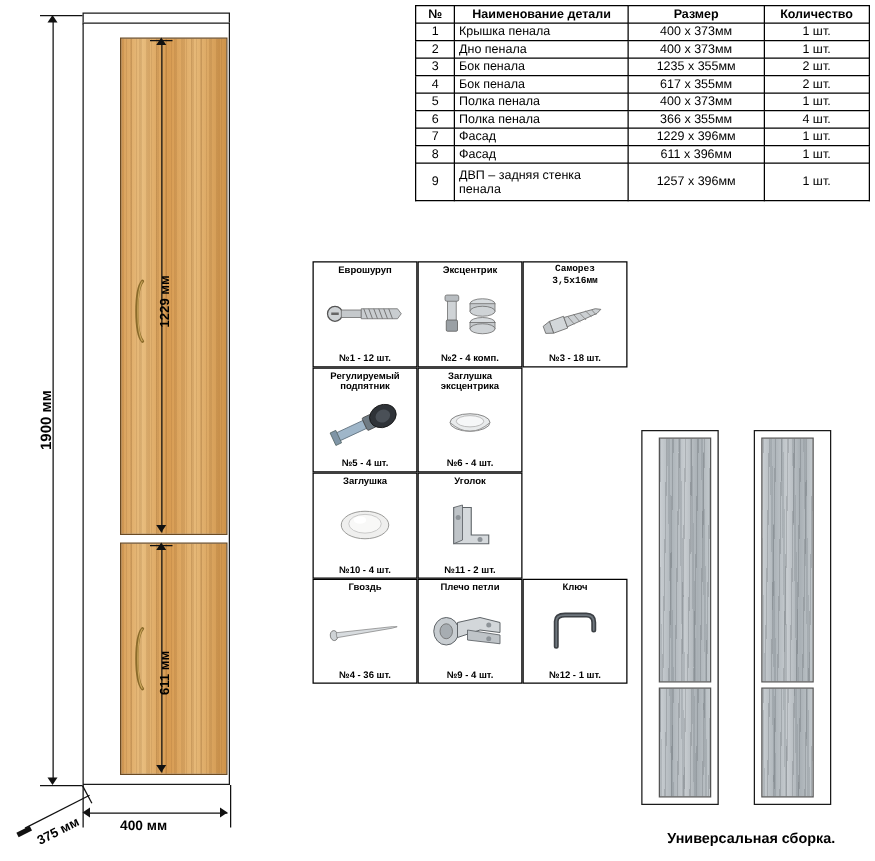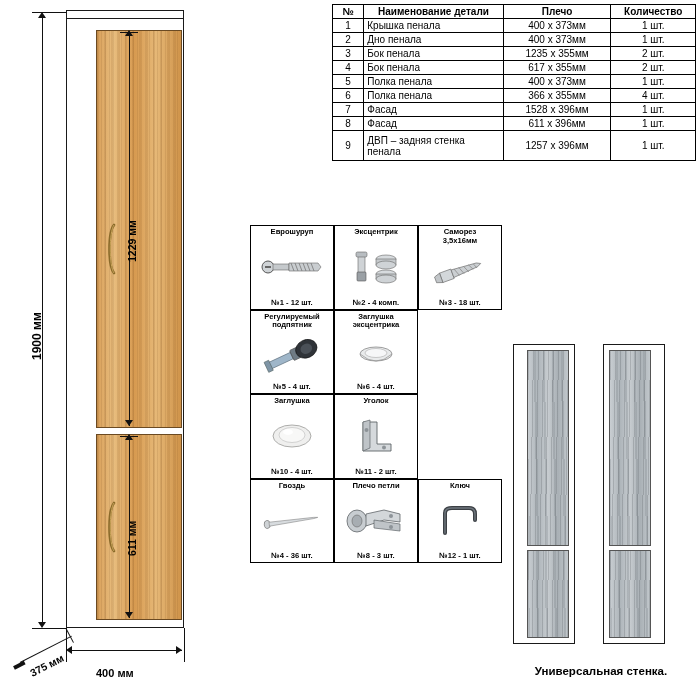--- a/index.html
+++ b/index.html
@@ -50,21 +50,21 @@
   #parts-table{left:332px;top:4px;width:364px;}
   table.parts{border-collapse:collapse;width:364px;font-size:10px;}
   table.parts th,table.parts td{border:1px solid #000;padding:1px 3px;vertical-align:middle;}
   table.parts th{font-weight:bold;text-align:center;font-size:10px;}
   .c-num{width:26px;text-align:center;}
   .c-name{width:140px;text-align:left;}
   .c-size{width:110px;text-align:center;}
   .c-qty{width:80px;text-align:center;}
 
   
-  #hardware-grid{left:250px;top:225px;width:252px;}
+  #hardware-grid{left:250px;top:209px;width:252px;}
   .hw-row{display:flex;}
   .hw-cell{width:84px;height:84.5px;border:1px solid #000;box-sizing:border-box;display:flex;flex-direction:column;align-items:center;justify-content:space-between;padding:2px 1px;}
   .hw-cell.empty{border:none;}
   .hw-title{font-size:7.6px;font-weight:bold;text-align:center;line-height:1.15;}
   .hw-art{flex:1;display:flex;align-items:center;justify-content:center;width:100%;}
   .hw-code{font-size:7.6px;font-weight:bold;text-align:center;}
 
   
   #right-cabinets{left:505px;top:332px;width:190px;height:330px;}
   .rc{position:absolute;background:#ffffff;border:1.4px solid #1a1a1a;box-sizing:border-box;}
@@ -116,35 +116,35 @@
   <div class="arrow-up" style="left:125px;top:434px;"></div>
   <div class="arrow-dn" style="left:125px;top:612px;"></div>
   <div class="tick" style="left:120px;top:436px;width:18px;"></div>
   <div class="dimlabel-v" style="left:126px;top:556px;">611 мм</div>
 
   <div class="tickv" style="left:66px;top:628px;height:34px;"></div>
   <div class="tickv" style="left:184px;top:628px;height:34px;"></div>
   <div class="hline" style="left:68px;top:650px;width:114px;"></div>
   <div class="arrow-l" style="left:66px;top:646px;"></div>
   <div class="arrow-r" style="left:176px;top:646px;"></div>
-  <div class="dimlabel-h" style="left:96px;top:655px;margin-top:12px;">400 мм</div>
+  <div class="dimlabel-h" style="left:96px;top:655px;">400 мм</div>
 
   <div class="diag" style="left:20px;top:662px;width:58px;transform:rotate(-27deg);"></div>
   <div class="diag" style="left:14px;top:666px;width:12px;transform:rotate(-27deg);border-top-width:4px;"></div>
   <div class="dimlabel-v" style="left:28px;top:668px;transform:rotate(-27deg);font-size:10.5px;">375 мм</div>
   <div class="diag" style="left:66px;top:628px;width:16px;transform:rotate(62deg);"></div>
 </div>
 
 <div class="abs" id="parts-table">
   <table class="parts">
     <thead>
       <tr>
         <th class="c-num">№</th>
         <th class="c-name">Наименование детали</th>
-        <th class="c-size">Плечо</th>
+        <th class="c-size">Размер</th>
         <th class="c-qty">Количество</th>
       </tr>
     </thead>
     <tbody>
       <tr>
           <td class="c-num">1</td>
           <td class="c-name">Крышка пенала</td>
           <td class="c-size">400 x 373мм</td>
           <td class="c-qty">1 шт.</td>
         </tr>
@@ -174,21 +174,21 @@
         </tr>
       <tr>
           <td class="c-num">6</td>
           <td class="c-name">Полка пенала</td>
           <td class="c-size">366 x 355мм</td>
           <td class="c-qty">4 шт.</td>
         </tr>
       <tr>
           <td class="c-num">7</td>
           <td class="c-name">Фасад</td>
-          <td class="c-size">1528 x 396мм</td>
+          <td class="c-size">1229 x 396мм</td>
           <td class="c-qty">1 шт.</td>
         </tr>
       <tr>
           <td class="c-num">8</td>
           <td class="c-name">Фасад</td>
           <td class="c-size">611 x 396мм</td>
           <td class="c-qty">1 шт.</td>
         </tr>
       <tr style="height:30px;">
           <td class="c-num">9</td>
@@ -236,21 +236,21 @@
           <ellipse cx="40" cy="15" rx="10" ry="4" fill="#cfd3d6" stroke="#666" stroke-width=".6"></ellipse>
           <ellipse cx="40" cy="24" rx="10" ry="4" fill="#d7dbde" stroke="#666" stroke-width=".6"></ellipse>
           <rect x="30" y="24" width="20" height="5" fill="#c6cacd" stroke="#666" stroke-width=".6"></rect>
           <ellipse cx="40" cy="29" rx="10" ry="4" fill="#cfd3d6" stroke="#666" stroke-width=".6"></ellipse>
         </svg>
       </div>
       <div class="hw-code">№2 - 4 комп.</div>
     </div>
 
     <div class="hw-cell">
-      <div class="hw-title" style="white-space:pre-line;">Саморез
+      <div class="hw-title" style="white-space:pre-line;font-family:Liberation Mono, monospace;">Саморез
 3,5х16мм</div>
       <div class="hw-art">
         <svg width="56" height="34" viewBox="0 0 56 34">
           <g transform="rotate(-20 28 17)">
             <path d="M8 12 L20 12 L20 22 L8 22 Z" fill="#d3d7da" stroke="#666" stroke-width=".6"></path>
             <path d="M8 12 L2 14 L2 20 L8 22 Z" fill="#c2c6c9" stroke="#666" stroke-width=".6"></path>
             <path d="M20 13 L46 15 L50 17 L46 19 L20 21 Z" fill="#cbcfd2" stroke="#666" stroke-width=".6"></path>
             <g stroke="#888" stroke-width=".7">
               <path d="M23 13 L26 21"></path>
                 <path d="M28 13 L31 21"></path>
@@ -345,21 +345,21 @@
       <div class="hw-art">
         <svg width="64" height="38" viewBox="0 0 64 38">
           <ellipse cx="13" cy="19" rx="10" ry="11" fill="#c8cdd1" stroke="#5f6468" stroke-width=".8"></ellipse>
           <ellipse cx="13" cy="19" rx="5" ry="6" fill="#a7adb2" stroke="#666" stroke-width=".6"></ellipse>
           <path d="M22 12 L40 8 L56 12 L56 20 L40 18 L22 24 Z" fill="#d3d7da" stroke="#5f6468" stroke-width=".8"></path>
           <path d="M30 18 L56 22 L56 29 L30 26 Z" fill="#bfc4c8" stroke="#5f6468" stroke-width=".7"></path>
           <circle cx="47" cy="14" r="2" fill="#8d9398"></circle>
           <circle cx="47" cy="25" r="2" fill="#8d9398"></circle>
         </svg>
       </div>
-      <div class="hw-code">№8 - 3 шт.</div>
+      <div class="hw-code">№9 - 4 шт.</div>
     </div>
 
     <div class="hw-cell">
       <div class="hw-title">Ключ</div>
       <div class="hw-art">
         <svg width="50" height="36" viewBox="0 0 50 36">
           <path d="M10 30 L10 10 Q10 5 17 5 L34 5 Q40 5 40 11 L40 17" fill="none" stroke="#3c4045" stroke-width="4" stroke-linecap="round" stroke-linejoin="round"></path>
           <path d="M10 30 L10 10 Q10 5 17 5 L34 5 Q40 5 40 11 L40 17" fill="none" stroke="#6e767d" stroke-width="1.4" stroke-linecap="round"></path>
         </svg>
       </div>
@@ -376,13 +376,13 @@
 <div class="abs" id="right-cabinets">
 
   <div class="rc" style="left:8px;top:12px;width:62px;height:300px;"></div>
   <div class="rc-door" style="left:22px;top:18px;width:42px;height:196px;"></div>
   <div class="rc-door" style="left:22px;top:218px;width:42px;height:88px;"></div>
 
   <div class="rc" style="left:98px;top:12px;width:62px;height:300px;"></div>
   <div class="rc-door" style="left:104px;top:18px;width:42px;height:196px;"></div>
   <div class="rc-door" style="left:104px;top:218px;width:42px;height:88px;"></div>
 </div>
-<div id="universal-caption">Универсальная стенка.</div>
+<div id="universal-caption">Универсальная сборка.</div>
 
 </body></html>

